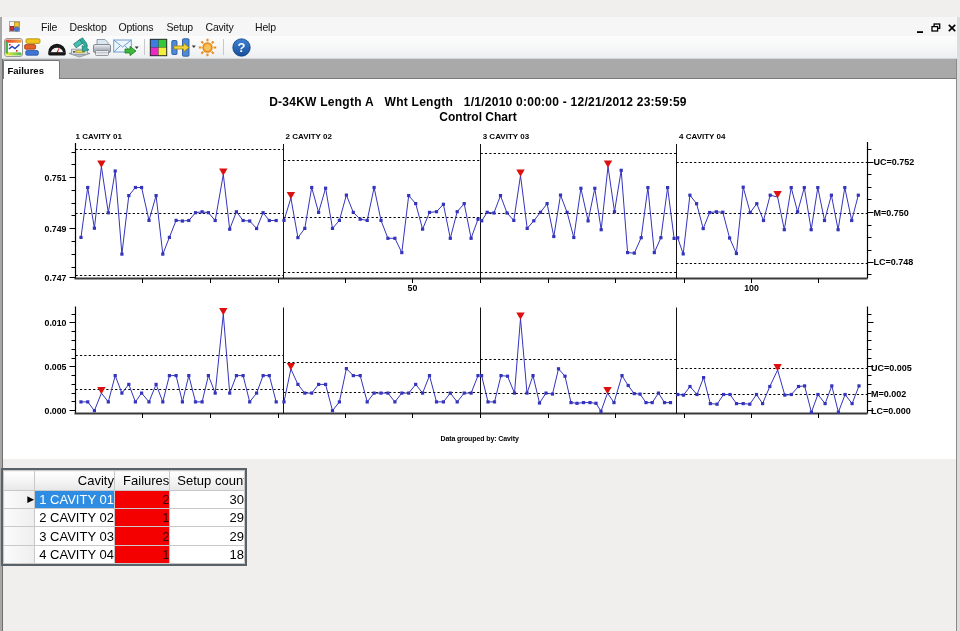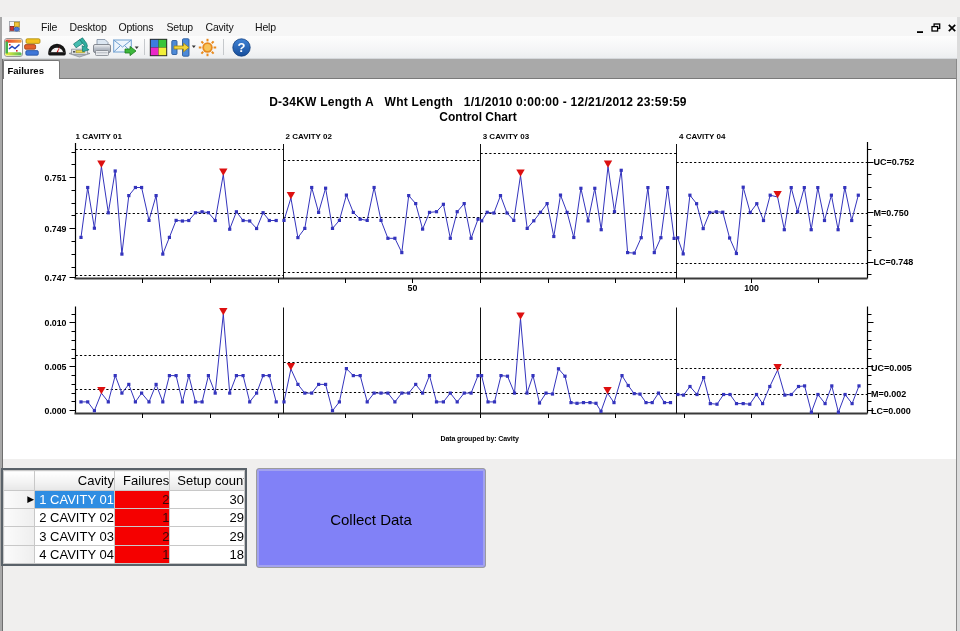--- a/index.html
+++ b/index.html
@@ -215,21 +215,20 @@
             </tr>
       <tr>
               <td class="sel"></td>
               <td>4 CAVITY 04</td>
               <td class="fail">1</td>
               <td>18</td>
             </tr>
     </tbody>
         </table>
       </div>
-    <div id="collect">Collect Data</div>
   </div>
   <svg width="960" height="631" viewBox="0 0 960 631" xmlns="http://www.w3.org/2000/svg" style="position:absolute;left:0;top:0;font-family:'Liberation Sans',sans-serif">
 <line x1="75.5" y1="143.0" x2="75.5" y2="278.5" stroke="#000" stroke-width="1.2"></line>
 <line x1="867.5" y1="142.0" x2="867.5" y2="278.5" stroke="#000" stroke-width="1.2"></line>
 <line x1="74.5" y1="278.5" x2="867.5" y2="278.5" stroke="#3a3a3a" stroke-width="2"></line>
 <line x1="75.5" y1="306.5" x2="75.5" y2="413.5" stroke="#000" stroke-width="1.2"></line>
 <line x1="867.5" y1="306.5" x2="867.5" y2="413.5" stroke="#000" stroke-width="1.2"></line>
 <line x1="74.5" y1="413.5" x2="867.5" y2="413.5" stroke="#3a3a3a" stroke-width="2"></line>
 <line x1="283.5" y1="144.0" x2="283.5" y2="278.5" stroke="#111" stroke-width="1"></line>
 <line x1="283.5" y1="307.5" x2="283.5" y2="413.5" stroke="#111" stroke-width="1"></line>

